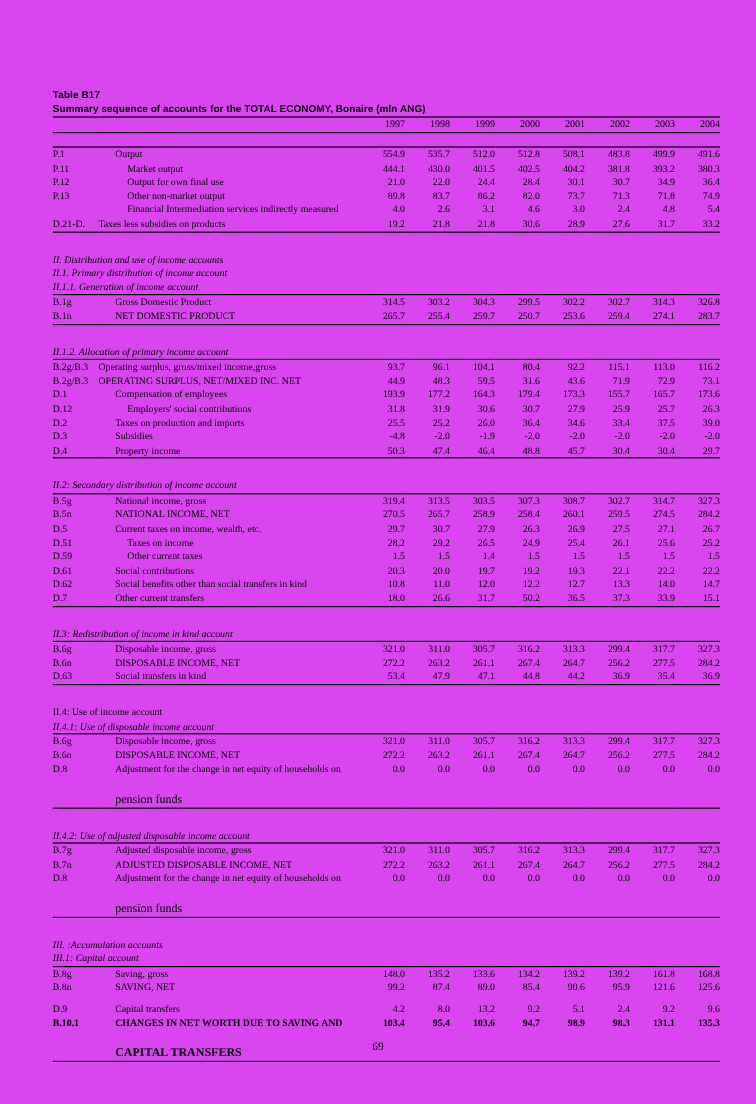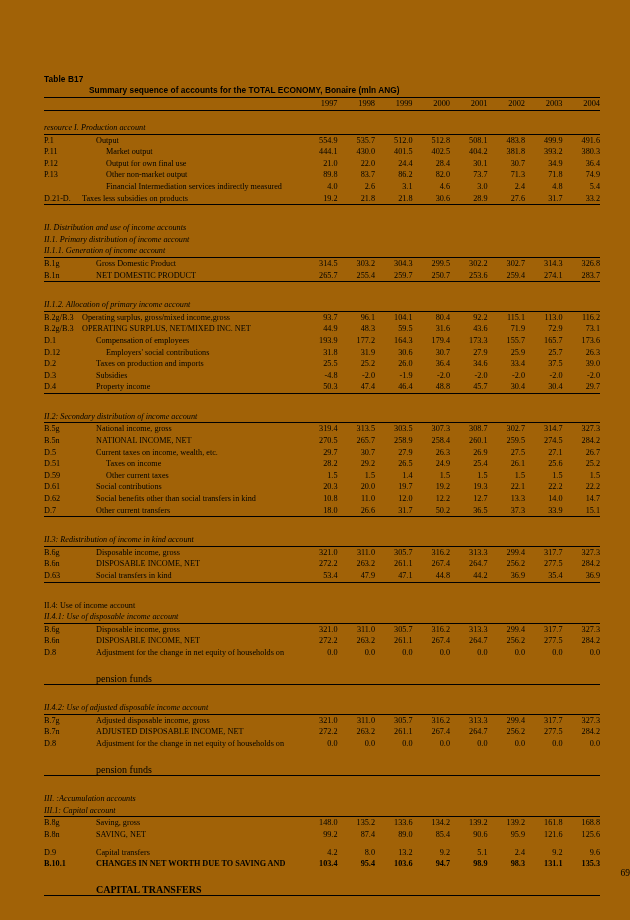--- a/index.html
+++ b/index.html
@@ -13,21 +13,21 @@
     font-family: "Liberation Serif", serif;
     color: #000000;
     position: relative;
     overflow: hidden;
   }
   .page {
     position: absolute;
     left: 0; top: 0;
     width: 630px;
     height: 920px;
-    background: #a16207;
+    background: #d946ef;
   }
   .sheet {
     position: absolute;
     left: 44px;
     top: 74px;
     width: 556px;
   }
 
   
   .table-id {
@@ -37,21 +37,20 @@
     letter-spacing: .1px;
     line-height: 11px;
   }
   .table-title {
     font-family: "Liberation Sans", sans-serif;
     font-size: 8.3px;
     font-weight: bold;
     letter-spacing: .05px;
     line-height: 11px;
     padding-bottom: 1px;
-    margin-left: 45px;
   }
 
   
   table.acct {
     border-collapse: collapse;
     width: 556px;
     table-layout: fixed;
     font-size: 8.2px;
   }
   table.acct td, table.acct th {
@@ -131,21 +130,21 @@
     line-height: 11.6px;
     margin-top: 14px;
   }
 
   
   .folio {
     position: absolute;
     left: 0;
     top: 868px;
     width: 630px;
-    text-align: right;
+    text-align: center;
     font-size: 9.5px;
     font-family: "Liberation Serif", serif;
   }
 </style>
 </head>
 <body>
 
 <div class="page">
   <div class="sheet">
 
@@ -180,23 +179,20 @@
             <td class="yearhdr">2003</td>
             <td class="yearhdr">2004</td>
           </tr>
           <tr>
             <td colspan="10" class="rule"></td>
           </tr>
           <tr>
             <td colspan="10" class="spacer-md"></td>
           </tr>
           <tr>
-            <td colspan="10" class="sec-head sec-h-i0">resource I. Production account</td>
-          </tr>
-          <tr>
             <td colspan="10" class="rule"></td>
           </tr>
           <tr>
             <td class="codecell">P.1</td>
             <td class="labelcell ind0">
               <div>Output</div>
             </td>
             <td class="numcell">554.9</td>
             <td class="numcell">535.7</td>
             <td class="numcell">512.0</td>

